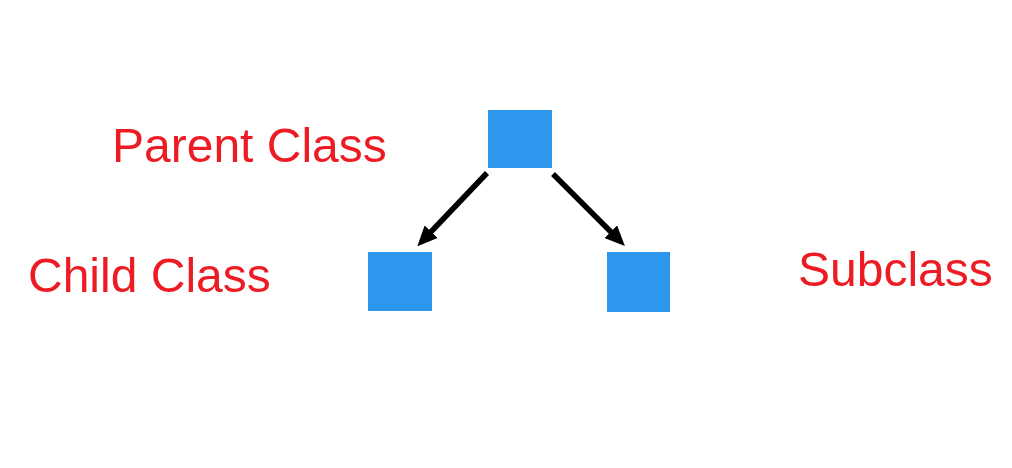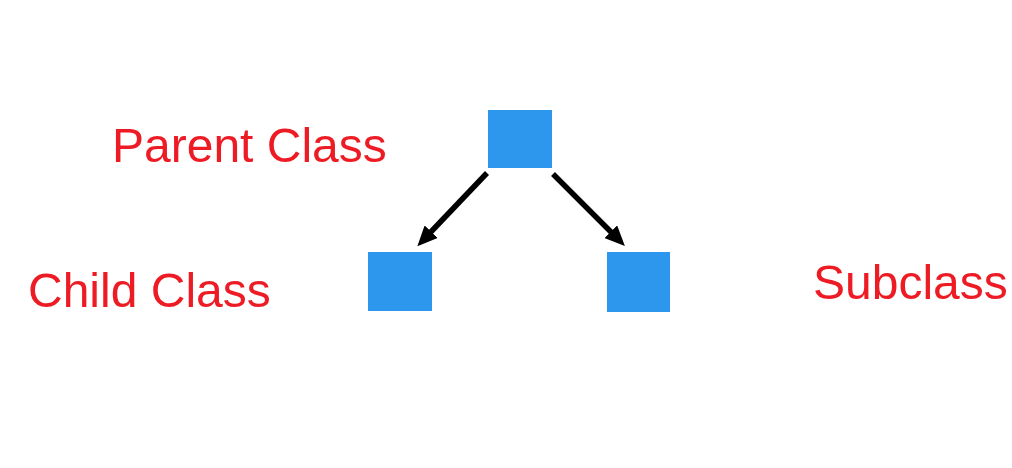--- a/index.html
+++ b/index.html
@@ -15,22 +15,22 @@
   }
   .label {
     position: absolute;
     font-size: 48px;
     line-height: 48px;
     white-space: nowrap;
     color: var(--label-text, #ED1C24);
   }
   .label-parent   { left: 112px; top: 112px; margin-top: 10px; }
   .label-super    { left: 662px; top: 111px; }
-  .label-child    { left: 28px;  top: 267px; text-align: right; }
-  .label-subclass { left: 798px; top: 259px; margin-left: 15px; }
+  .label-child    { left: 28px;  top: 252px; text-align: right; }
+  .label-subclass { left: 798px; top: 246px; }
   .node {
     position: absolute;
     background: var(--node-fill, #2D96ED);
   }
   .node-top   { left: 488px; top: 110px; width: 64px; height: 58px; }
   .node-left  { left: 368px; top: 252px; width: 64px; height: 59px; }
   .node-right { left: 607px; top: 252px; width: 63px; height: 60px; }
   svg.arrows {
     position: absolute;
     left: 0; top: 0;

